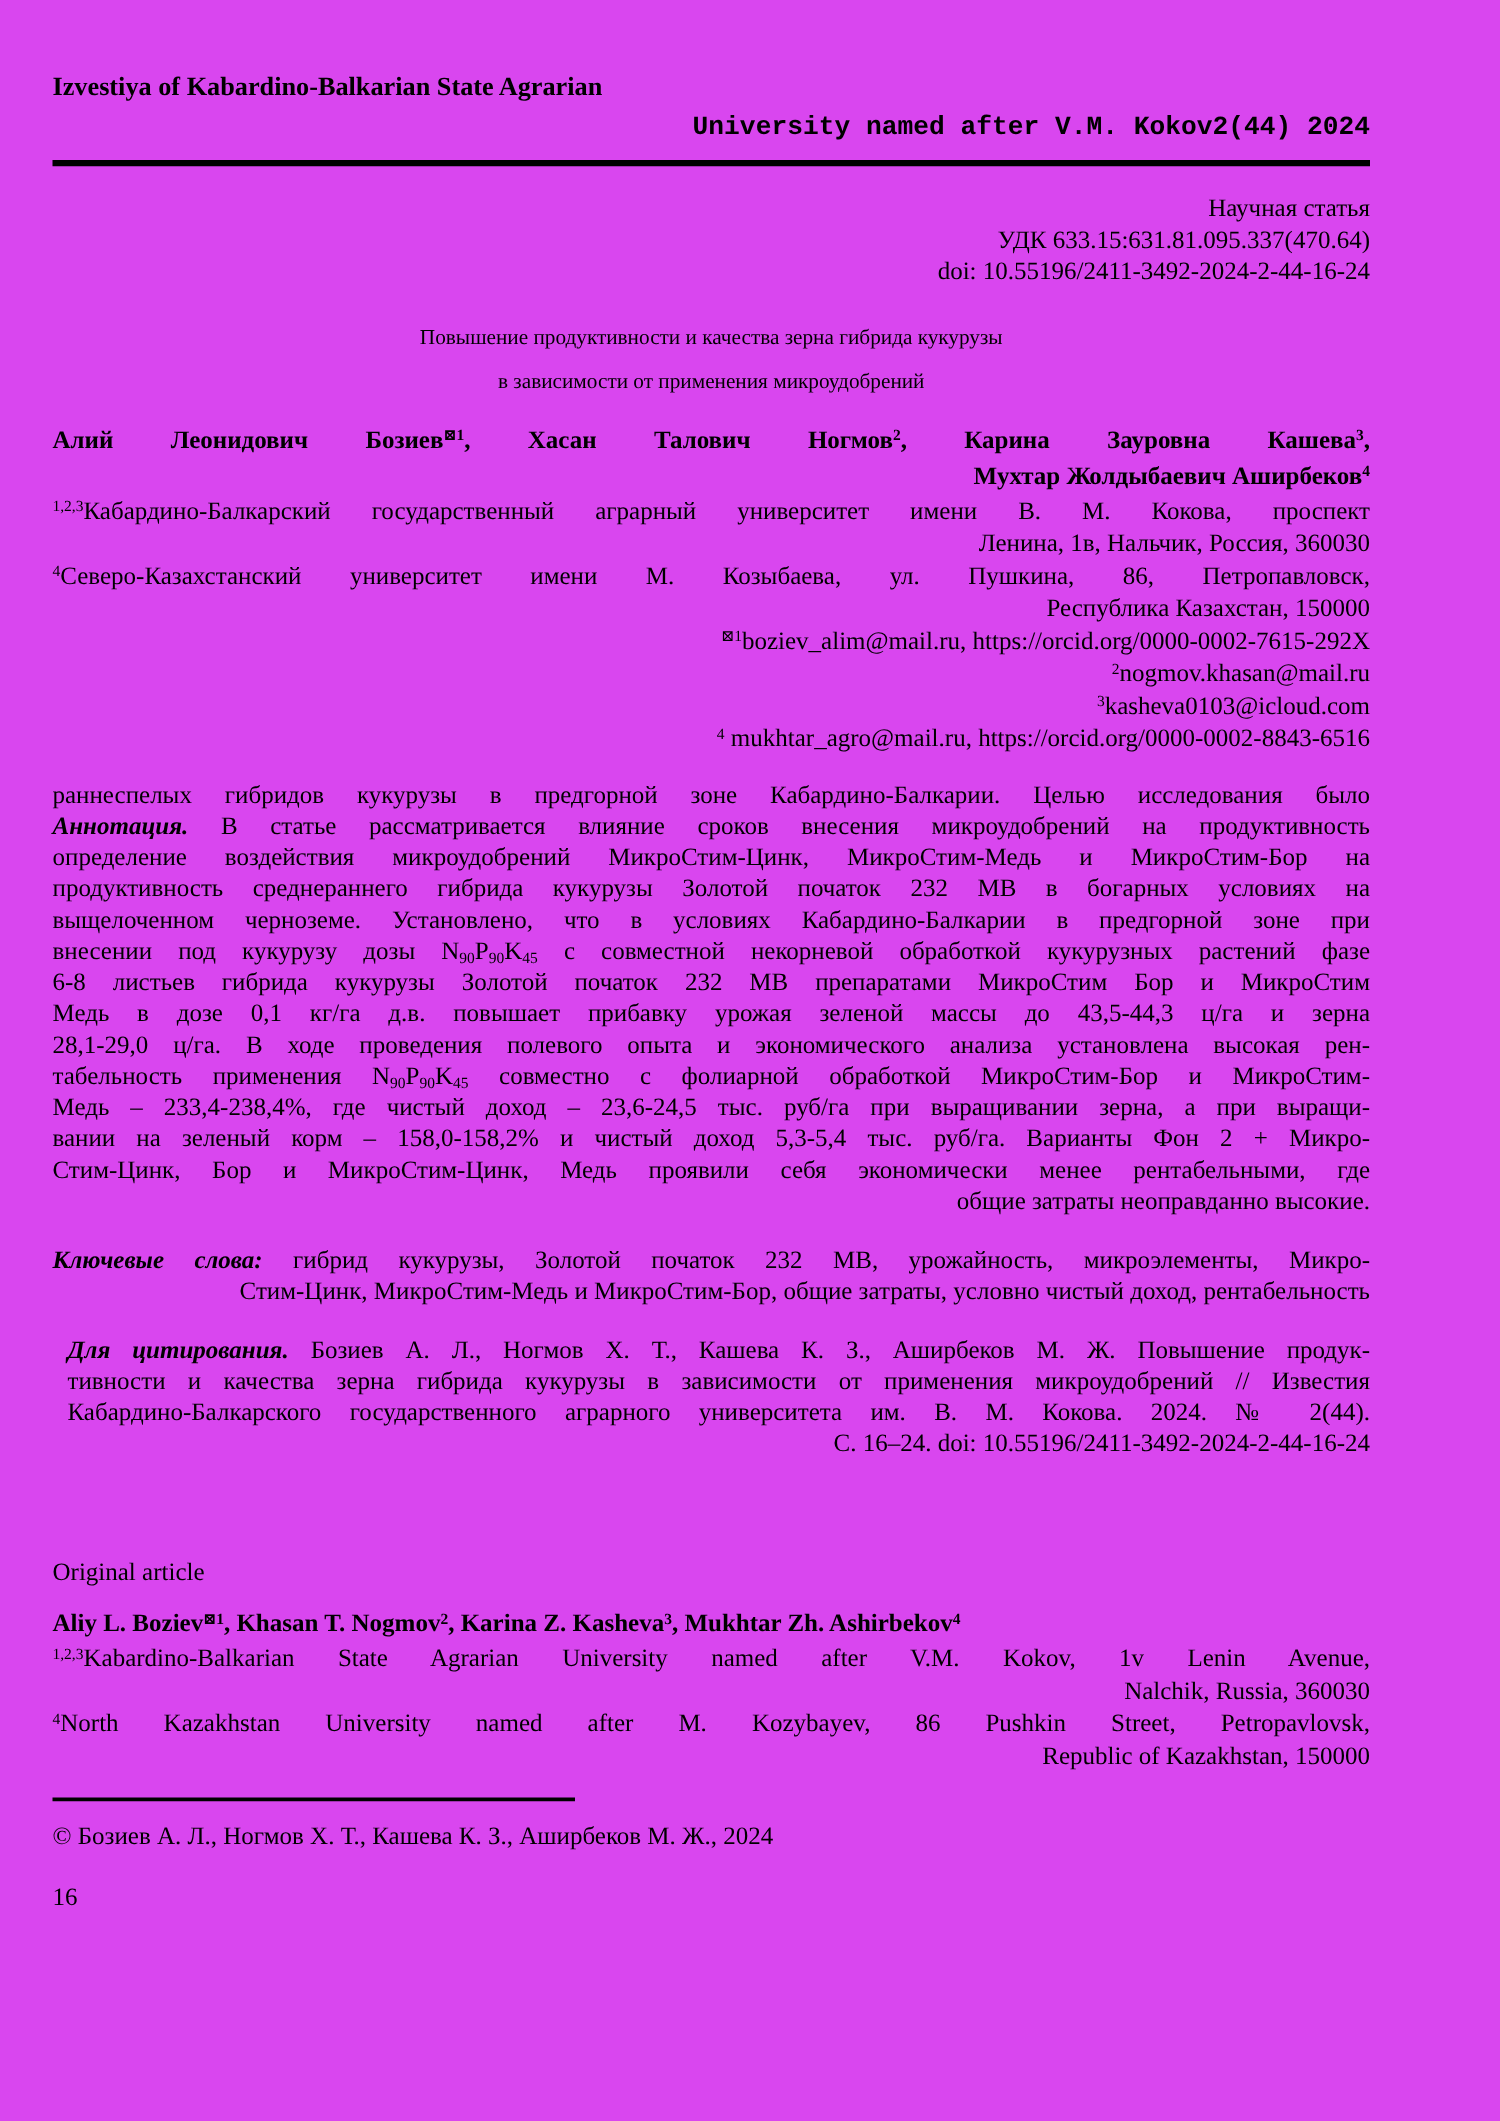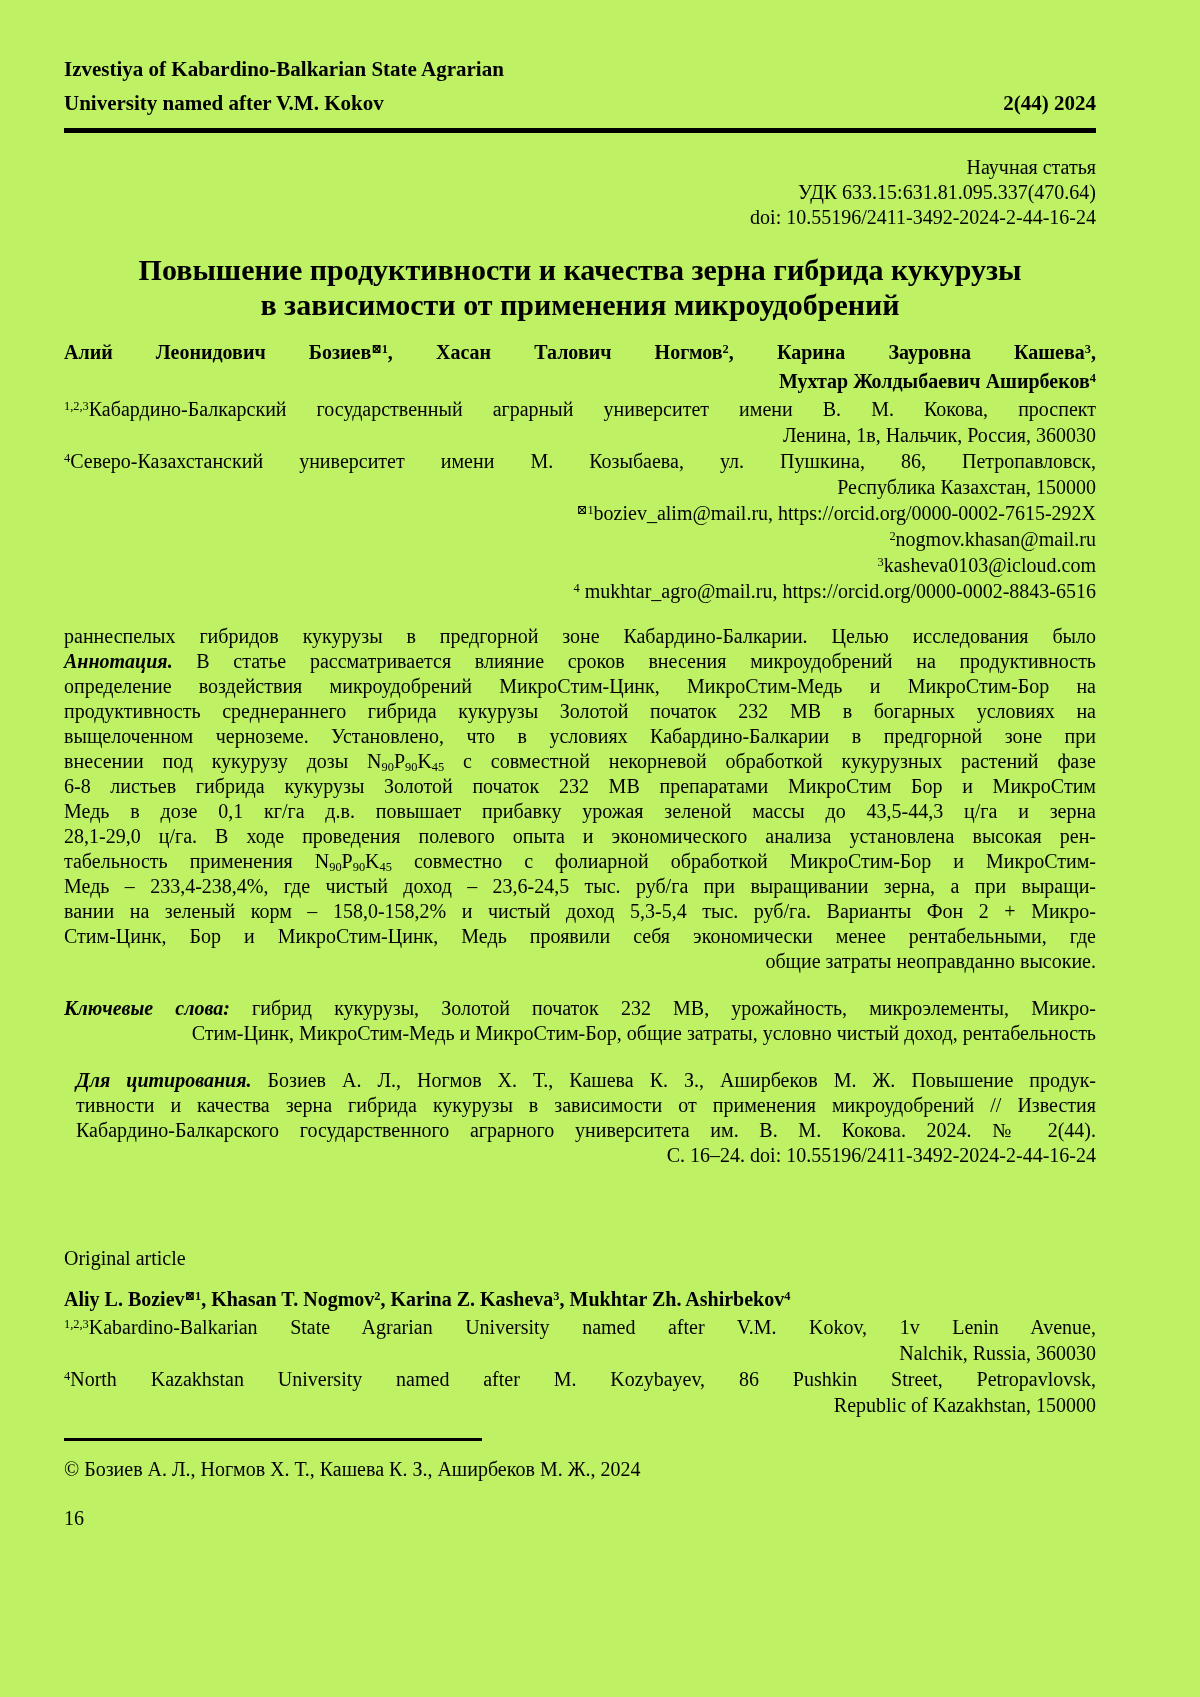--- a/index.html
+++ b/index.html
@@ -1,44 +1,44 @@
 <!DOCTYPE html>
 <html lang="ru"><head>
 <meta charset="utf-8">
 <style>
   html, body { margin: 0; padding: 0; background: #ffffff; }
   .page {
     width: 1200px;
     height: 1697px;
     box-sizing: border-box;
-    padding: 52px 104px 0 64px;
-    background: #bef264;
+    padding: 52px 104px 0 42px;
+    background: #d946ef;
     color: #000000;
     font-family: "Liberation Serif", "DejaVu Serif", "DejaVu Sans", serif;
     font-size: 20px;
     overflow: hidden;
   }
   
   .tline { line-height: 25px; text-align: right; }
   .tline.just { text-align: justify; text-align-last: justify; }
   sup { font-size: 0.62em; line-height: 0; position: relative; top: -0.5em; vertical-align: baseline; }
   sub { font-size: 0.62em; line-height: 0; position: relative; top: 0.25em; vertical-align: baseline; }
 
   
   .hdr { font-weight: bold; font-size: 21px; }
   .hdr-row1, .hdr-row2 { line-height: 34px; }
-  .hdr-row2 { display: flex; justify-content: space-between; }
+  .hdr-row2 { display: flex; justify-content: flex-end; font-family: Liberation Mono, monospace; }
   .hdr-rule { margin-top: 8px; height: 5px; background: #000000; }
 
   
   .meta { margin-top: 22px; }
   .meta div { line-height: 25px; text-align: right; }
 
   
-  .ru-title { margin: 22px 0 0 0; font-size: 30px; font-weight: bold; }
+  .ru-title { margin: 22px 0 0 0; font-size: 17px; font-weight: normal; }
   .ru-title .tline { line-height: 35px; text-align: center; }
 
   
   .ru-authors { margin-top: 16px; font-weight: bold; }
   .ru-authors .tline { line-height: 29px; }
 
   
   .ru-affil .tline { line-height: 26px; }
 
   

